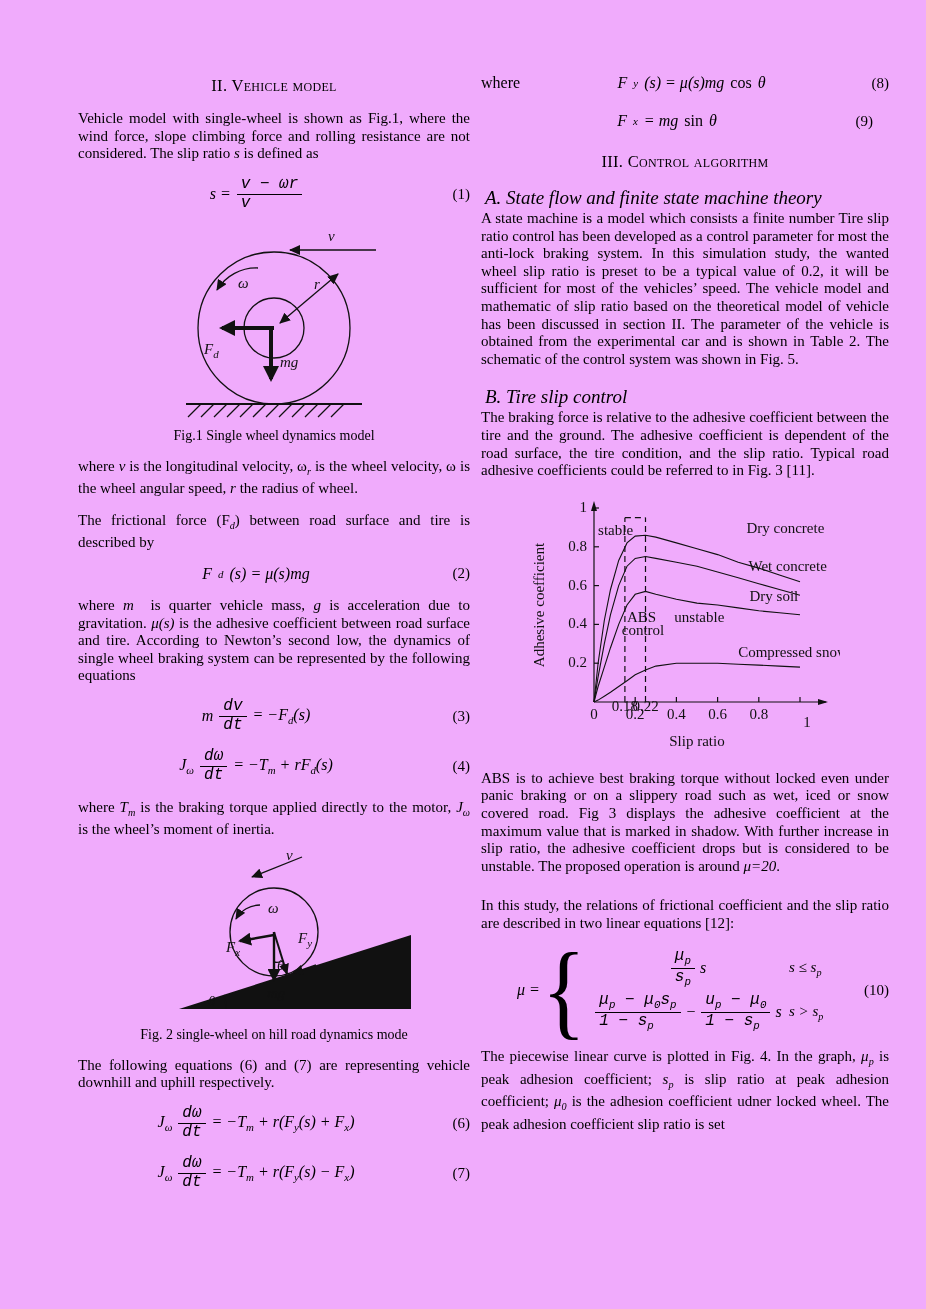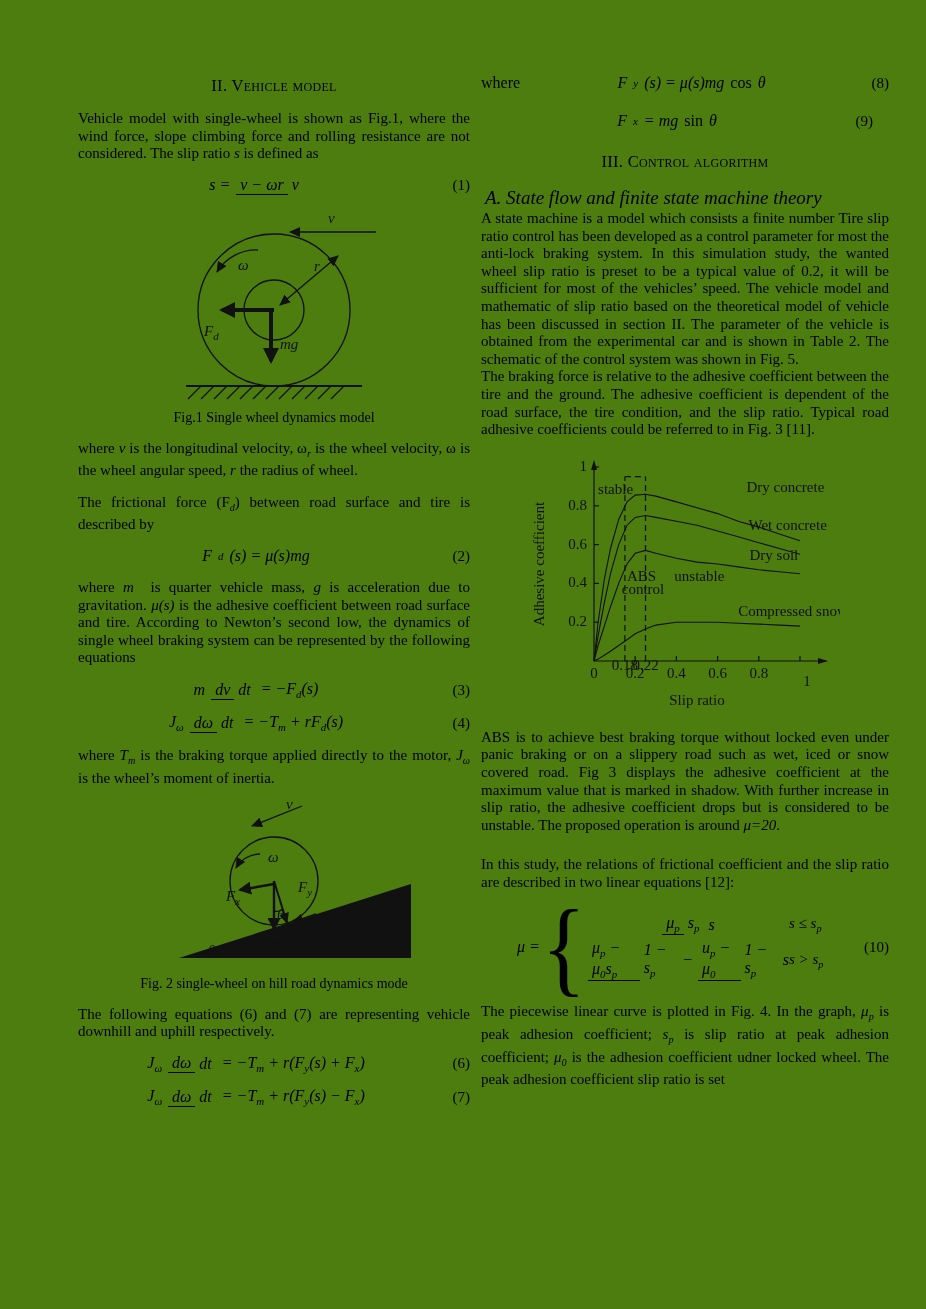--- a/index.html
+++ b/index.html
@@ -1,30 +1,30 @@
 <!DOCTYPE html>
 <html><head>
 <meta charset="utf-8">
 <style>
   html,body{margin:0;padding:0;background:#ffffff;}
-  .page{position:relative;width:926px;height:1309px;background:#4d7c0f;color:#000;
+  .page{position:relative;width:926px;height:1309px;background:#f0abfc;color:#000;
         font-family:"Liberation Serif",serif;overflow:hidden;}
   .col{position:absolute;top:70px;}
   .col-left{left:78px;width:392px;}
   .col-right{left:481px;width:408px;}
   h2.sec{font-size:16.5px;font-weight:normal;font-variant:small-caps;text-align:center;
          letter-spacing:.3px;margin:6px 0 14px;}
   h3.subsec{font-size:19px;font-weight:normal;font-style:italic;margin:15px 4px 1px;}
   p.body{font-size:15px;line-height:17.6px;text-align:justify;margin:14px 0 0;}
   p.body:first-of-type{margin-top:0;}
   .equation{display:flex;align-items:center;font-style:italic;font-size:16px;margin:13px 0;}
   .eq-body{flex:1;display:flex;justify-content:center;align-items:center;gap:6px;}
   .eq-no{font-style:normal;font-size:15px;width:36px;text-align:right;}
   .eq-pre{font-style:normal;margin-right:10px;}
-  .frac{display:inline-flex;align-items:center;line-height:1.12;}
+  .frac{display:inline-flex;flex-direction:column;line-height:1.12;font-family:Liberation Mono, monospace;}
   .frac .num{border-bottom:1.3px solid #000;padding:0 4px;}
   .frac .den{padding:0 4px;}
   sub{font-size:68%;font-style:italic;}
   .up{font-style:normal;}
   figure{margin:10px 0 6px;text-align:center;}
   figcaption{font-size:14px;margin-top:2px;}
   svg .ln{stroke:#111;stroke-width:1.3;fill:none;}
   svg line,svg polygon,svg path,svg circle,svg polyline{stroke-linecap:butt;}
   svg text{font-family:"Liberation Serif",serif;fill:#111;font-size:15px;}
   svg .it{font-style:italic;}
@@ -199,20 +199,21 @@
     <div class="equation" style="margin:20px 16px;">
       <span class="eq-body">F<sub>x</sub> = mg <span class="up">sin</span> θ</span>
       <span class="eq-no">(9)</span>
     </div>
 
     <h2 class="sec" style="margin-top:22px;">III. Control algorithm</h2>
 
     <h3 class="subsec">A. State flow and finite state machine theory</h3>
     <p class="body" style="margin-top:0;">A state machine is a model which consists a finite number Tire slip ratio control has been developed as a control parameter for most the anti-lock braking system. In this simulation study, the wanted wheel slip ratio is preset to be a typical value of 0.2, it will be sufficient for most of the vehicles’ speed. The vehicle model and mathematic of slip ratio based on the theoretical model of vehicle has been discussed in section II. The parameter of the vehicle is obtained from the experimental car and is shown in Table 2. The schematic of the control system was shown in Fig. 5.</p>
 
+    <h3 class="subsec" style="margin-top:18px;">B. Tire slip control</h3>
     <p class="body" style="margin-top:0;">The braking force is relative to the adhesive coefficient between the tire and the ground. The adhesive coefficient is dependent of the road surface, the tire condition, and the slip ratio. Typical road adhesive coefficients could be referred to in Fig. 3 [11].</p>
 
     <figure class="chart-wrap">
       <svg width="310" height="258" viewBox="0 0 310 258">
           <line x1="64" y1="208" x2="64" y2="10" class="ax"></line>
           <polygon points="61,17 67,17 64,7"></polygon>
           <line x1="64" y1="208" x2="296" y2="208" class="ax"></line>
           <polygon points="288,205 288,211 298,208"></polygon>
           <line x1="64" y1="169.2" x2="69" y2="169.2" class="ax"></line>
           <text x="57" y="173.2" text-anchor="end" font-size="11">0.2</text>

